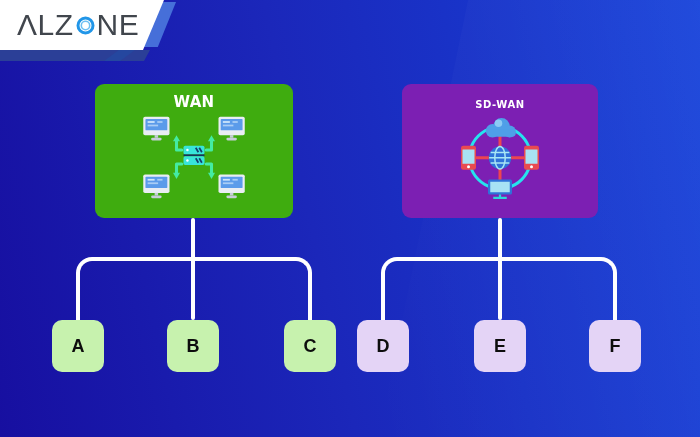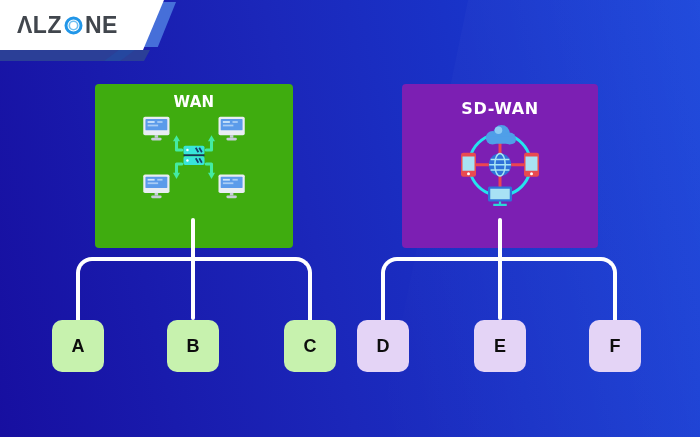--- a/index.html
+++ b/index.html
@@ -16,31 +16,31 @@
   
   .logo-underline{position:absolute;left:0;top:50px;width:150px;height:11px;background:#2b3f97;
     clip-path:polygon(0 0,100% 0,calc(100% - 6px) 100%,0 100%);z-index:1;}
   .logo-arrow{position:absolute;left:149px;top:2px;width:27px;height:45px;background:#466fd9;
     transform:skewX(-22deg);transform-origin:top left;z-index:2;}
   .logo-arrow-tail{position:absolute;left:104px;top:27px;width:62px;height:34px;background:#25479f;
     clip-path:polygon(74% 0,100% 0,26% 100%,0 100%);z-index:2;}
   .logo-panel{position:absolute;left:0;top:0;width:164px;height:50px;background:#ffffff;
     clip-path:polygon(0 0,100% 0,calc(100% - 21px) 100%,0 100%);z-index:3;
     display:flex;align-items:center;padding-left:17px;box-sizing:border-box;}
-  .logo-text{font-weight:700;font-size:23px;letter-spacing:0.5px;color:#41464d;display:flex;align-items:center;}
+  .logo-text{font-weight:400;font-size:30px;letter-spacing:0.5px;color:#41464d;display:flex;align-items:center;}
   .logo-text svg{margin:1px 1px 0 1px;display:block;}
   
-  .panel{position:absolute;top:84px;height:164px;border-radius:4px;text-align:center;
+  .panel{position:absolute;top:84px;height:134px;border-radius:9px;text-align:center;
     box-sizing:border-box;color:#ffffff;}
   .panel-wan{left:95px;width:198px;background:#3fac0f;}
   .panel-sdwan{left:402px;width:196px;background:#7c1fb3;}
   .panel-title{font-family:"DejaVu Sans",sans-serif;font-weight:bold;font-size:15px;line-height:1.25;
     margin-top:9px;letter-spacing:0.3px;}
   .panel-title .line{display:block;}
-  .panel-sdwan .panel-title{margin-top:15px;font-size:16px;letter-spacing:0.6px;}
+  .panel-sdwan .panel-title{margin-top:15px;font-size:10px;letter-spacing:0.6px;}
   .panel-icon{display:block;margin:3px auto 0 auto;}
   
   .stem{position:absolute;width:4px;background:#ffffff;border-radius:2px;}
   .stem-wan{left:191px;top:218px;height:102px;}
   .stem-sdwan{left:498px;top:218px;height:102px;}
   .bracket{position:absolute;top:257px;height:63px;border:4px solid #ffffff;border-bottom:none;
     border-radius:16px 16px 0 0;box-sizing:border-box;background:transparent;}
   .bracket-wan{left:76px;width:236px;}
   .bracket-sdwan{left:381px;width:236px;}
   

